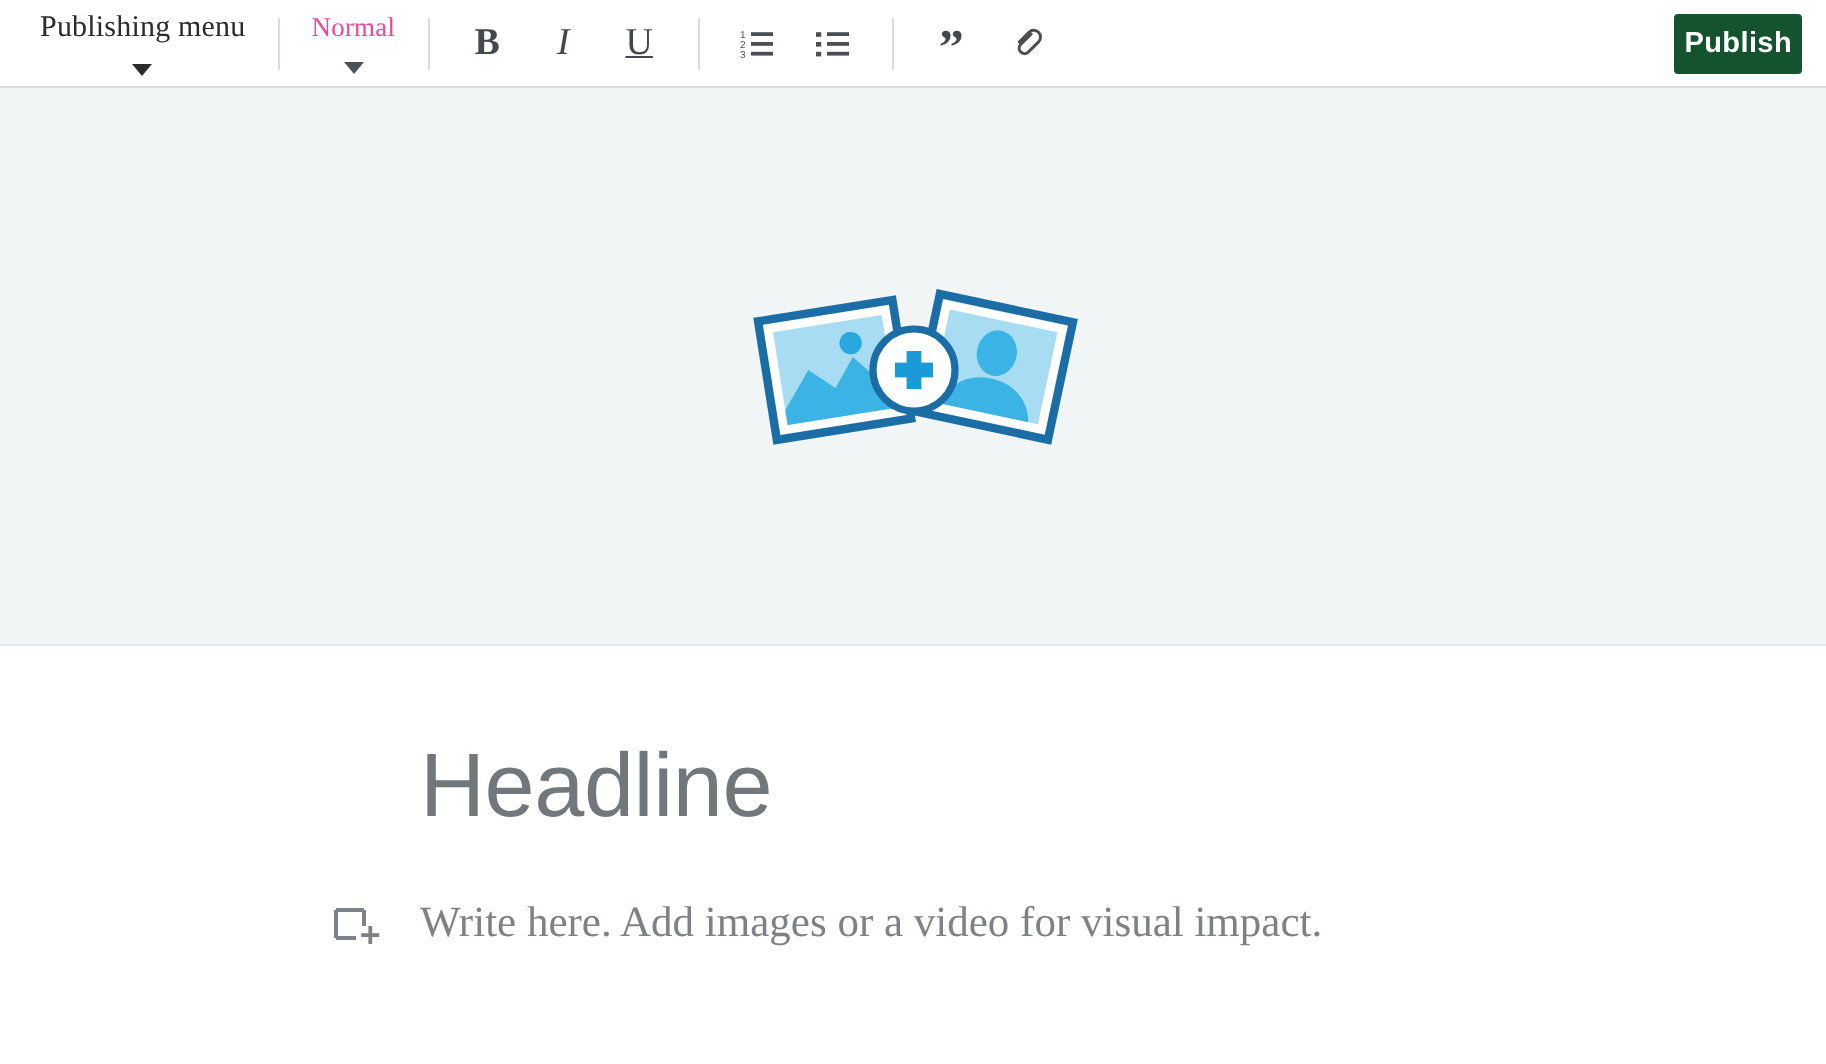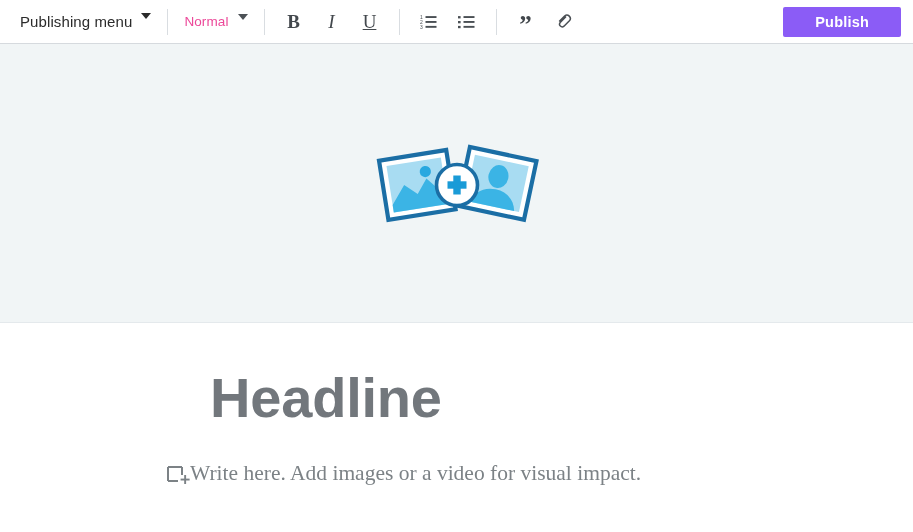--- a/index.html
+++ b/index.html
@@ -37,27 +37,28 @@
   .sep {
     width: 1px;
     height: 26px;
     background: #d9dde1;
     margin: 0 14px;
     flex: none;
   }
 
   .menu-btn {
     display: flex;
-    align-items: flex-start;
+    align-items: center;
     gap: 9px;
     cursor: pointer;
     background: none;
     border: 0;
     padding: 4px 2px;
-    font-family: Liberation Sans, sans-serif;
+    font-family: Liberation Serif, serif;
+    flex-direction: column;
   }
   .menu-btn .label {
     font-size: 15px;
     color: #2b2b2b;
     letter-spacing: .1px;
     white-space: nowrap;
   }
   .menu-btn.style-btn .label {
     font-size: 13.5px;
     color: #ec4899;
@@ -91,28 +92,28 @@
   }
   .ico-btn.gap { margin-left: 8px; }
 
   .g-bold   { font-family: "Liberation Serif", serif; font-weight: 700; font-size: 19px; color: #43484d; }
   .g-ital   { font-family: "Liberation Serif", serif; font-style: italic; font-size: 19px; color: #43484d; }
   .g-under  { font-family: "Liberation Serif", serif; font-size: 19px; color: #43484d; text-decoration: underline; }
   .g-quote  { font-family: "Liberation Serif", serif; font-weight: 700; font-size: 25px; color: #43484d; line-height: 0; position: relative; top: 3px; }
 
   .publish-btn {
     margin-left: auto;
-    background: #8b5cf6;
+    background: #14532d;
     color: #ffffff;
     border: 0;
     border-radius: 2px;
     font-family: "Liberation Sans", sans-serif;
     font-size: 14.5px;
     font-weight: bold;
-    padding: 0 32px;
+    padding: 0 5px;
     height: 30px;
     line-height: 30px;
     cursor: pointer;
     letter-spacing: .2px;
   }
 
   
   .hero {
     height: 278px;
     background: #f1f5f6;
@@ -125,22 +126,22 @@
 
   
   .article {
     padding: 0;
     background: #ffffff;
   }
   .headline {
     margin: 0;
     padding: 46px 0 0 210px;
     font-family: "Liberation Sans", sans-serif;
-    font-size: 56px;
-    font-weight: bold;
+    font-size: 45px;
+    font-weight: normal;
     color: #72777c;
     letter-spacing: -0.2px;
     line-height: 1.05;
     cursor: text;
   }
   .body-row {
     display: flex;
     align-items: flex-start;
     padding: 32px 0 0 166px;
   }
@@ -148,20 +149,21 @@
     width: 24px;
     height: 24px;
     flex: none;
     margin-top: 5px;
     cursor: pointer;
   }
   .body-text {
     font-family: "Liberation Serif", serif;
     font-size: 21.5px;
     color: #7c8286;
+    margin-left: 20px;
     line-height: 1.3;
     cursor: text;
     white-space: nowrap;
   }
 </style>
 </head>
 <body>
 
 <div class="toolbar">
 

